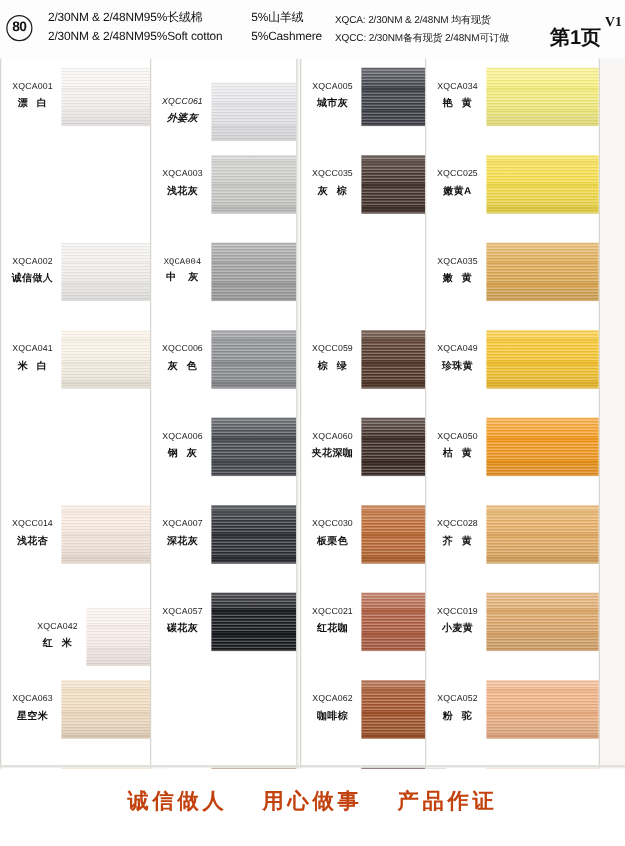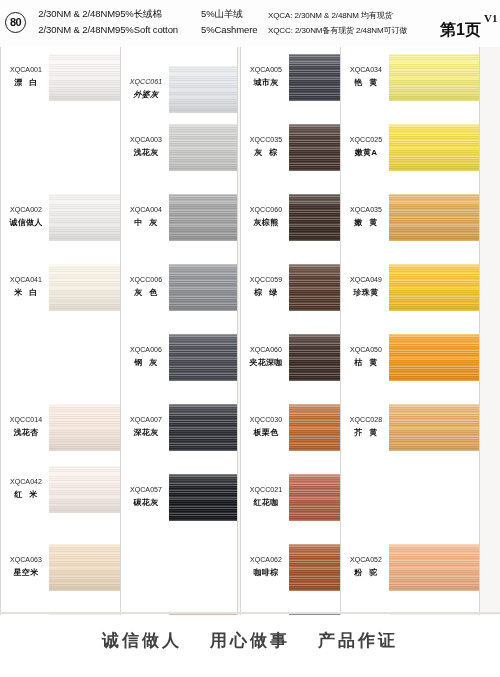--- a/index.html
+++ b/index.html
@@ -180,21 +180,21 @@
     background: #ffffff;
   }
   #slogan {
     position: absolute;
     left: 0; top: 14px;
     width: 500px;
     text-align: center;
     font-family: "Liberation Serif", "DejaVu Serif", serif;
     font-size: 17px;
     font-weight: bold;
-    color: #404040;
+    color: #c2410c;
     letter-spacing: 3px;
   }
   .slogan-part { display: inline-block; margin: 0 14px; }
 
   #bottom-edge {
     position: absolute;
     left: 0; top: 612px;
     width: 500px;
     height: 2px;
     background: #e2e0dc;
@@ -262,21 +262,21 @@
           <div class="row-label">
             <span class="code">XQCC014</span>
             <span class="cname long">浅花杏</span>
           </div>
           <div class="yarn">
             <div class="body" style="background: rgb(249, 234, 223);"></div>
             <div class="threads"></div>
             <div class="sheen"></div>
           </div>
         </div>
-        <div class="swatch-row" style="top: 412px;">
+        <div class="swatch-row" style="top: 432px; margin-left: 20px;">
           <div class="row-label">
             <span class="code">XQCA042</span>
             <span class="cname">红 米</span>
           </div>
           <div class="yarn">
             <div class="body" style="background: rgb(251, 241, 236);"></div>
             <div class="threads"></div>
             <div class="sheen"></div>
           </div>
         </div>
@@ -321,21 +321,21 @@
           <div class="row-label">
             <span class="code">XQCA003</span>
             <span class="cname long">浅花灰</span>
           </div>
           <div class="yarn">
             <div class="body" style="background: rgb(205, 205, 203);"></div>
             <div class="threads"></div>
             <div class="sheen"></div>
           </div>
         </div>
-        <div class="swatch-row" style="top: 140px;">
+        <div class="swatch-row" style="top: 140px; font-family: Liberation Mono, monospace;">
           <div class="row-label">
             <span class="code">XQCA004</span>
             <span class="cname">中 灰</span>
           </div>
           <div class="yarn">
             <div class="body" style="background: rgb(162, 162, 162);"></div>
             <div class="threads"></div>
             <div class="sheen"></div>
           </div>
         </div>
@@ -413,31 +413,20 @@
           <div class="row-label">
             <span class="code">XQCC035</span>
             <span class="cname">灰 棕</span>
           </div>
           <div class="yarn">
             <div class="body" style="background: rgb(69, 51, 44);"></div>
             <div class="threads"></div>
             <div class="sheen"></div>
           </div>
         </div>
-        <div class="swatch-row" style="top: 140px;">
-          <div class="row-label">
-            <span class="code">XQCC060</span>
-            <span class="cname long">灰棕熊</span>
-          </div>
-          <div class="yarn">
-            <div class="body" style="background: rgb(59, 43, 35);"></div>
-            <div class="threads"></div>
-            <div class="sheen"></div>
-          </div>
-        </div>
         <div class="swatch-row" style="top: 210px;">
           <div class="row-label">
             <span class="code">XQCC059</span>
             <span class="cname">棕 绿</span>
           </div>
           <div class="yarn">
             <div class="body" style="background: rgb(85, 56, 42);"></div>
             <div class="threads"></div>
             <div class="sheen"></div>
           </div>
@@ -560,20 +549,31 @@
           <div class="row-label">
             <span class="code">XQCC028</span>
             <span class="cname">芥 黄</span>
           </div>
           <div class="yarn">
             <div class="body" style="background: rgb(230, 174, 99);"></div>
             <div class="threads"></div>
             <div class="sheen"></div>
           </div>
         </div>
+        <div class="swatch-row" style="top: 420px;">
+          <div class="row-label">
+            <span class="code">XQCC019</span>
+            <span class="cname long">小麦黄</span>
+          </div>
+          <div class="yarn">
+            <div class="body" style="background: rgb(223, 168, 106);"></div>
+            <div class="threads"></div>
+            <div class="sheen"></div>
+          </div>
+        </div>
         <div class="swatch-row" style="top: 490px;">
           <div class="row-label">
             <span class="code">XQCA052</span>
             <span class="cname">粉 驼</span>
           </div>
           <div class="yarn">
             <div class="body" style="background: rgb(240, 177, 132);"></div>
             <div class="threads"></div>
             <div class="sheen"></div>
           </div>

